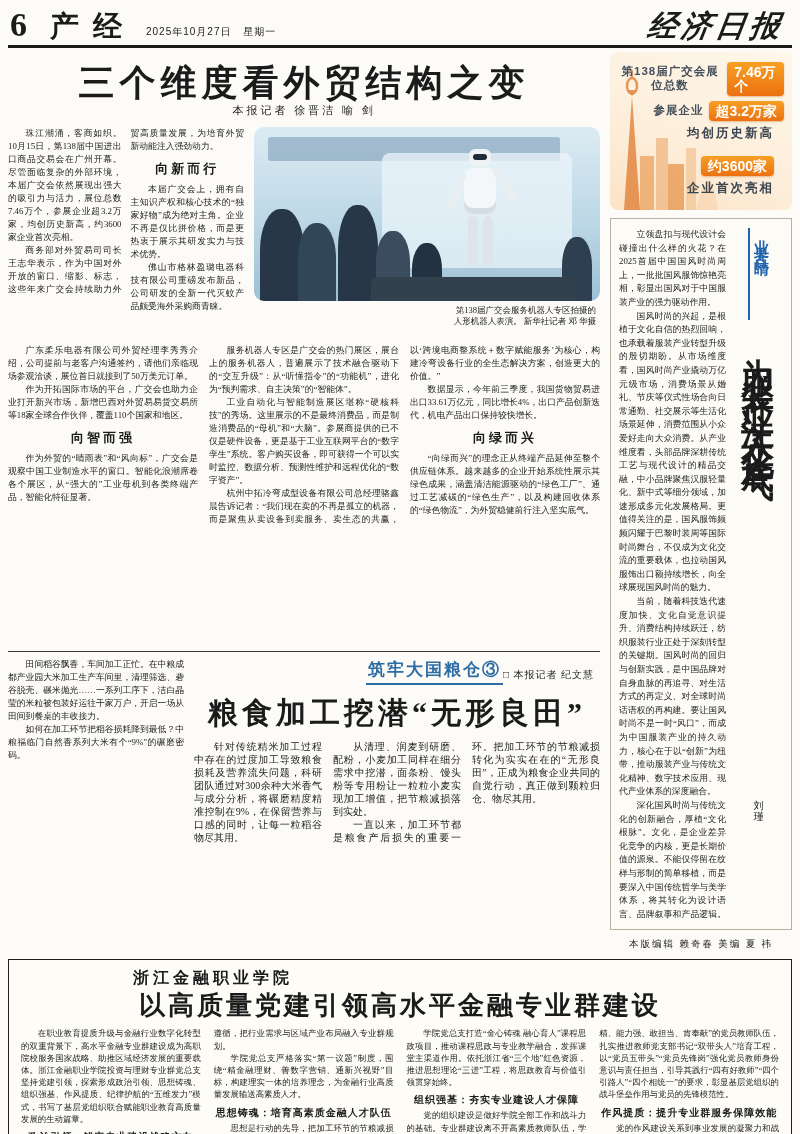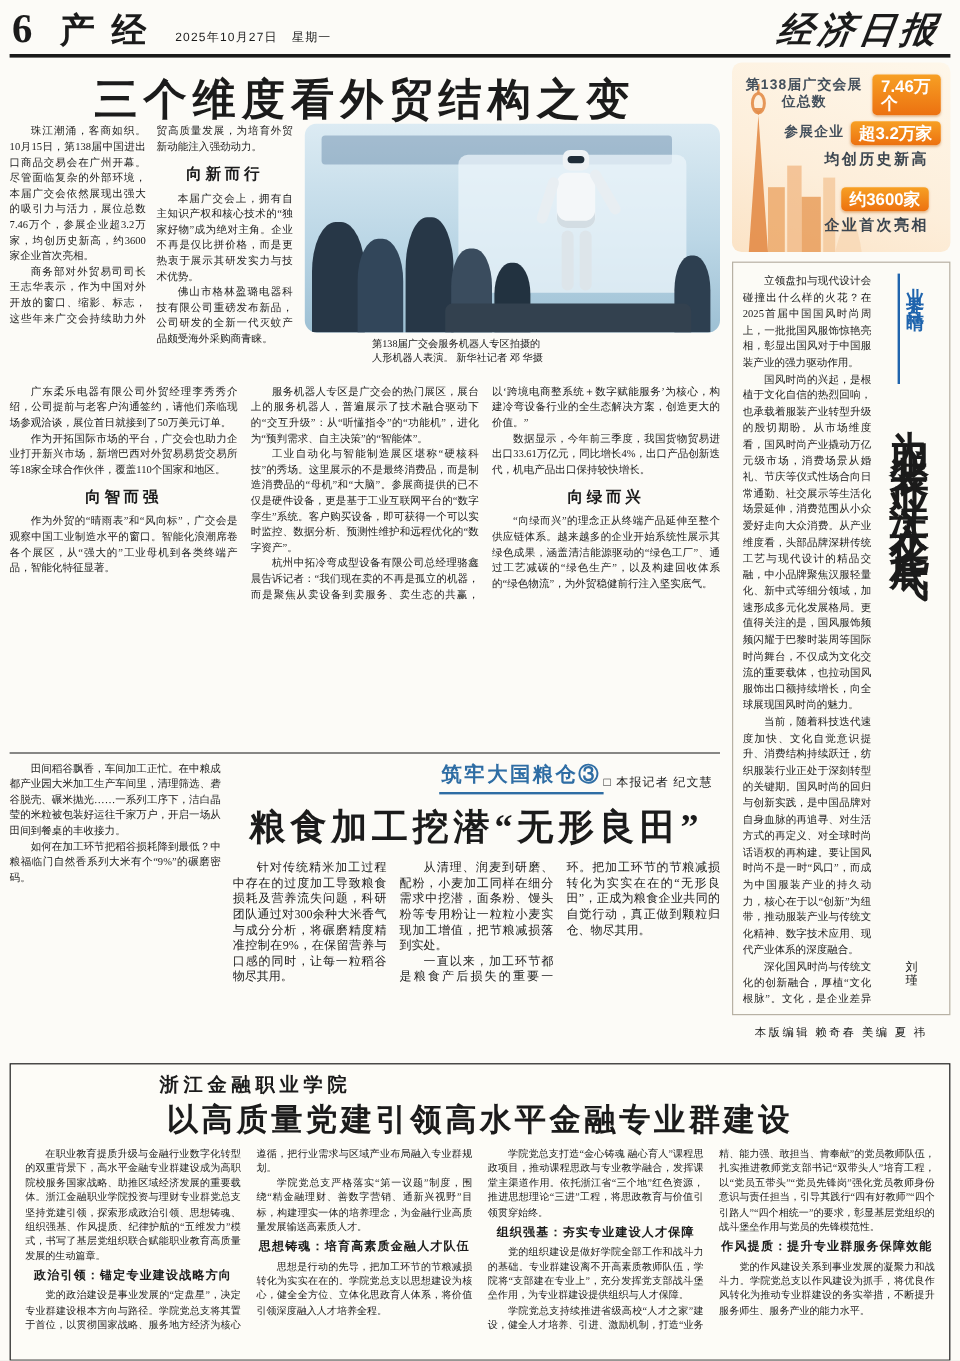--- a/index.html
+++ b/index.html
@@ -34,21 +34,21 @@
   .s3{left:84px;width:40px;height:96px;} .s4{left:122px;width:34px;height:70px;background:#3a4c5e;}
   .s5{right:8px;width:30px;height:64px;background:#2d3f50;} .s6{left:158px;width:30px;height:58px;background:#223240;}
   .robot { position:absolute; right:96px; bottom:20px; width:48px; height:132px; }
   .r-head { width:22px; height:17px; background:#eef2f5; border-radius:6px; margin:0 auto; position:relative; }
   .r-visor { position:absolute; left:4px; top:5px; width:14px; height:6px; background:#1f2c38; border-radius:3px; }
   .r-torso { width:32px; height:46px; background:#f4f7f9; border-radius:9px; margin:2px auto 0; box-shadow:inset 0 -6px 0 #d3dde3; }
   .r-armL { position:absolute; left:-4px; top:22px; width:9px; height:40px; background:#e8eef2; border-radius:5px; transform:rotate(18deg); }
   .r-armR { position:absolute; right:-5px; top:14px; width:9px; height:42px; background:#e8eef2; border-radius:5px; transform:rotate(-30deg); }
   .r-legs { display:flex; justify-content:center; gap:5px; margin-top:2px; }
   .r-leg { width:10px; height:50px; background:#dde5ea; border-radius:5px; }
-  .caption { font-size:8.5px; line-height:11.5px; text-align:left; padding:4px 4px 0 56px; }
+  .caption { font-size:8.5px; line-height:11.5px; text-align:right; padding:4px 4px 0 56px; }
   .blockB { column-count:3; column-gap:11px; font-size:8.8px; line-height:13px; height:300px; overflow:hidden; margin-top:7px; }
   .subhead { font:bold 13px/1 "Liberation Sans",sans-serif; text-align:center; text-indent:0; letter-spacing:3px; margin:9px 0 8px; }
   .rule { border-top:1px solid #3a3a3a; margin:7px 0 6px; }
   
   .grain { display:flex; gap:10px; height:244px; overflow:hidden; }
   .grain-left { width:176px; font-size:8.8px; line-height:13px; overflow:hidden; }
   .grain-right { flex:1; }
   .grain-hrow { display:flex; align-items:flex-end; justify-content:flex-end; padding:2px 6px 0 4px; }
   .grain-kick { font:bold 17px/1.2 "Liberation Serif",serif; color:#2e6da4; letter-spacing:2px; border-bottom:2px solid #2e6da4; padding:0 2px 3px; }
   .grain-by { font-size:10px; letter-spacing:1px; padding-bottom:3px; }
@@ -58,21 +58,21 @@
   .info { height:158px; border-radius:8px; position:relative; overflow:hidden; padding:10px 8px 0;
           background:linear-gradient(200deg,#fef7ea 0%,#fdeeda 60%,#fbe3c6 100%); }
   .info-rows { position:relative; z-index:2; display:flex; flex-direction:column; align-items:flex-end; gap:5px; }
   .irow { display:flex; align-items:center; }
   .ilabel { font:bold 11.5px/1.2 "Liberation Sans",sans-serif; color:#44505c; letter-spacing:1px;text-align:center; }
   .badge { background:linear-gradient(180deg,#f7a024,#ec7110); color:#fff; font:bold 14px/1 "Liberation Sans",sans-serif;
            padding:3px 7px; border-radius:4px; margin-left:5px; box-shadow:0 1px 2px rgba(180,90,0,.35); }
   .istrong { font:bold 12.5px/1.2 "Liberation Sans",sans-serif; color:#3c4650; letter-spacing:2px; }
   .pad-r { margin-right:10px; }
   .skyline { position:absolute; left:0; bottom:0; z-index:1; opacity:.9; }
-  .pointer { margin-top:8px; border:1px solid #b7b1a4; height:628px; padding:9px 8px; display:flex; gap:7px; background:#fcfbf6; }
+  .pointer { margin-top:8px; border:1px solid #b7b1a4; height:712px; padding:9px 8px; display:flex; gap:7px; background:#fcfbf6; }
   .pointer-txt { flex:1; font-size:8.8px; line-height:13.6px; overflow:hidden; }
   .pointer-rail { width:50px; display:flex; flex-direction:column; align-items:center; }
   .pointer-label { writing-mode:vertical-rl; color:#1f64ad; font:bold 15px/1 "Liberation Serif",serif;
                    letter-spacing:7px; border-left:2px solid #1f64ad; padding-left:4px; height:92px; }
   .pointer-hl { writing-mode:vertical-rl; font:900 33px/1 "Liberation Sans",sans-serif; letter-spacing:11px; margin-top:12px; height:452px; }
   .pointer-author { writing-mode:vertical-rl; font-size:10px; letter-spacing:4px; margin-top:8px; color:#222; }
   .editors { text-align:center; font-size:9.5px; letter-spacing:2px; margin-top:8px; }
   
   .ad { border:1.5px solid #1e1e1e; margin-top:8px; padding:8px 12px 5px; height:248px; overflow:hidden; background:#fdfcf7; }
   .ad-kick { font:bold 16px/1.2 "Liberation Sans",sans-serif; letter-spacing:4px; margin-left:112px; }
@@ -93,20 +93,21 @@
       <span style="margin-left:8px;">星期一</span>
     </span>
     <span class="hdr-mast">经济日报</span>
   </div>
 
   <div class="mid">
 
     <div class="zone-l">
 
       <div class="lead-hl">三个维度看外贸结构之变</div>
+      <div class="lead-by">本报记者 徐晋洁 喻 剑</div>
 
       <div class="blockA">
         <div class="blockA-txt">
           <p>珠江潮涌，客商如织。10月15日，第138届中国进出口商品交易会在广州开幕。尽管面临复杂的外部环境，本届广交会依然展现出强大的吸引力与活力，展位总数7.46万个，参展企业超3.2万家，均创历史新高，约3600家企业首次亮相。</p>
           <p>商务部对外贸易司司长王志华表示，作为中国对外开放的窗口、缩影、标志，这些年来广交会持续助力外贸高质量发展，为培育外贸新动能注入强劲动力。</p>
           <div class="subhead">向新而行</div>
           <p>本届广交会上，拥有自主知识产权和核心技术的“独家好物”成为绝对主角。企业不再是仅比拼价格，而是更热衷于展示其研发实力与技术优势。</p>
           <p>佛山市格林盈璐电器科技有限公司重磅发布新品，公司研发的全新一代灭蚊产品颇受海外采购商青睐。</p>
         </div>
         <div class="photo-wrap">

